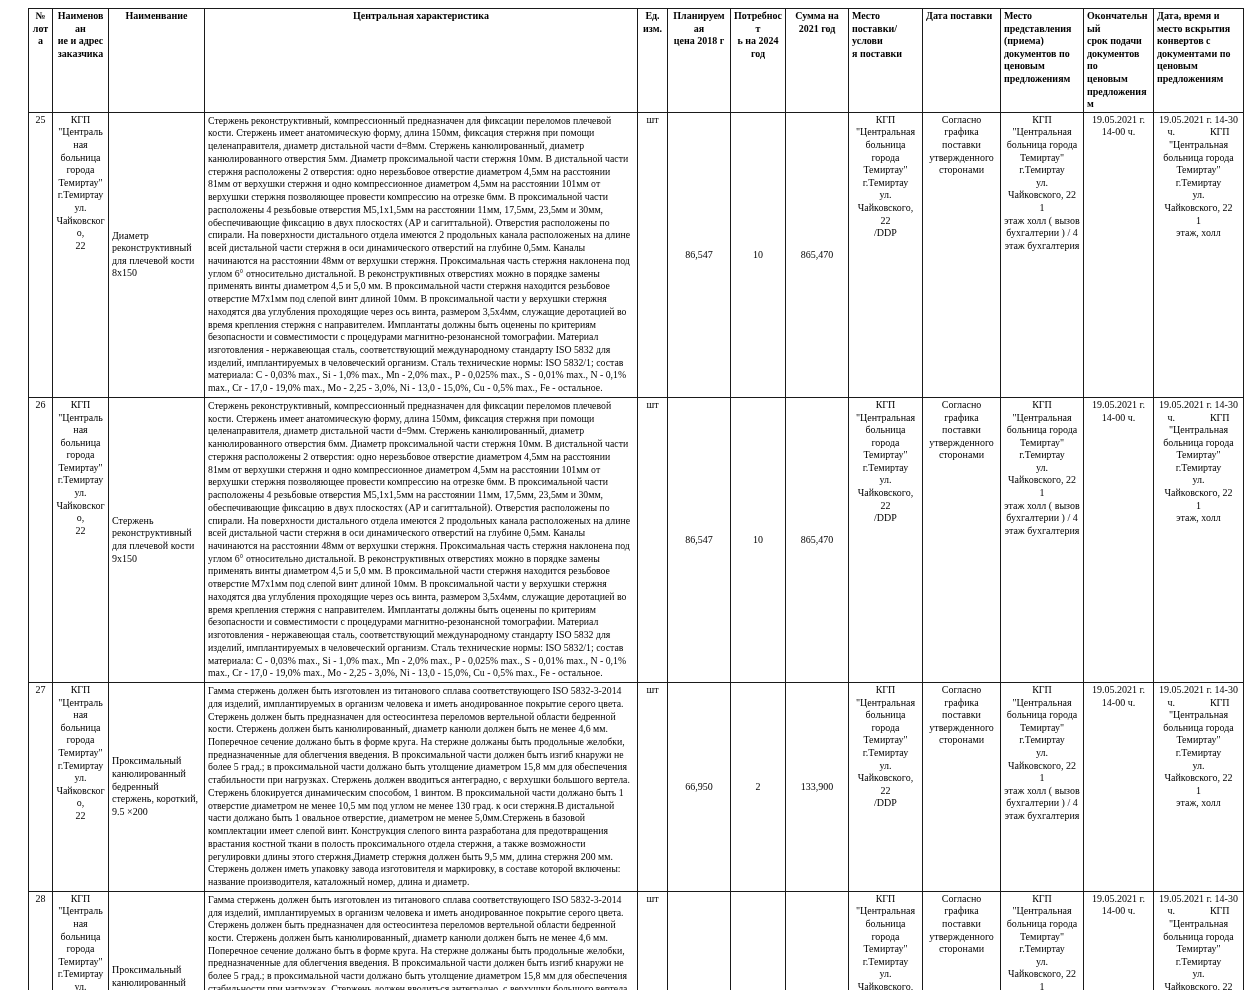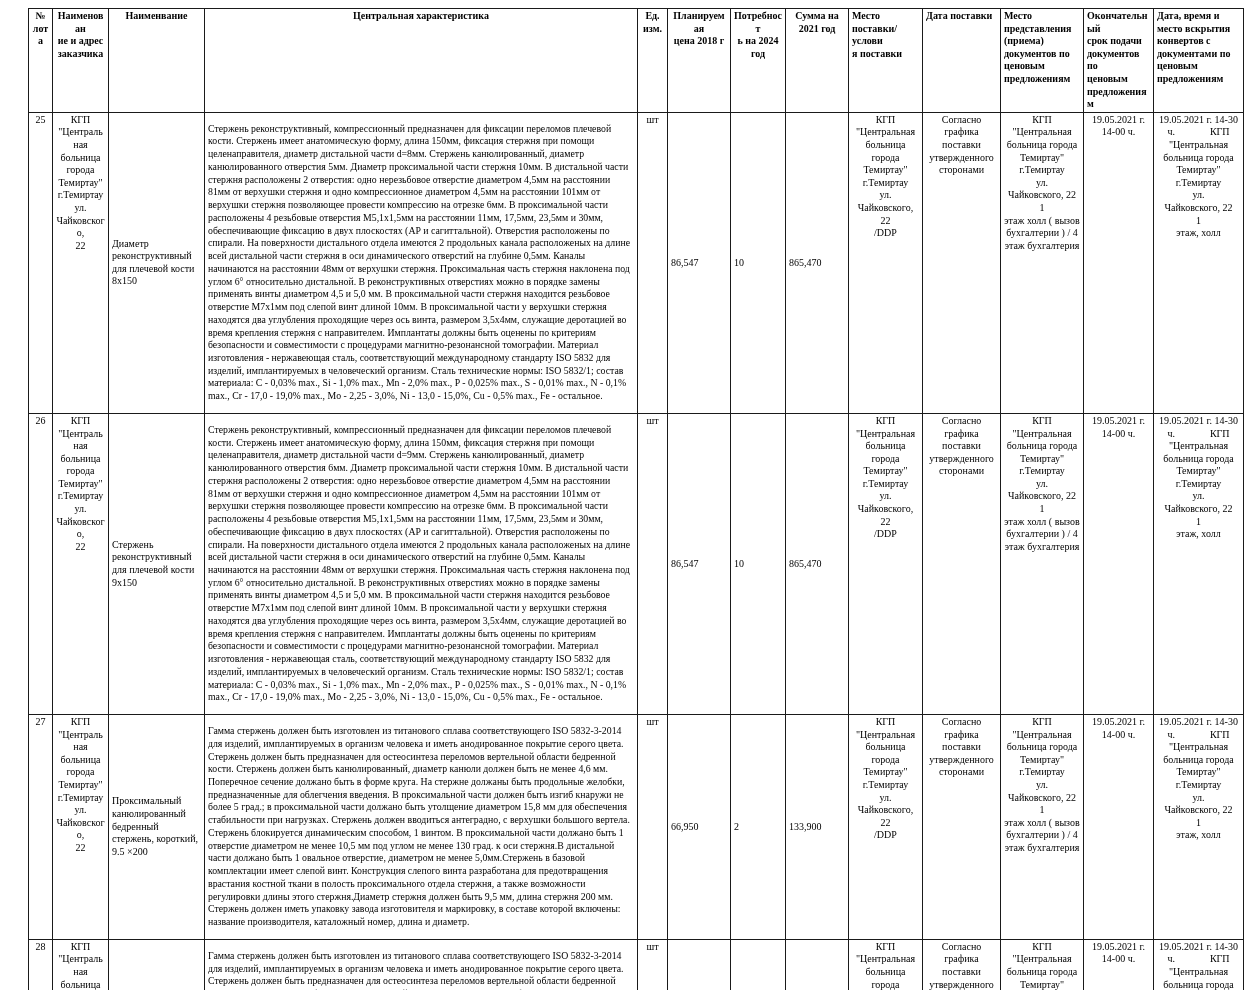--- a/index.html
+++ b/index.html
@@ -20,22 +20,22 @@
   col.c4{width:30px}col.c5{width:63px}col.c6{width:55px}col.c7{width:63px}
   col.c8{width:74px}col.c9{width:78px}col.c10{width:83px}col.c11{width:70px}
   col.c12{width:90px}
   
   th.left{text-align:left;}
   
   td.ta-c{text-align:center;}
   td.ta-l{text-align:left;}
   td.va-m{vertical-align:middle;}
   td.pre{white-space:pre-line;}
-  td.spec{font-size:9.8px;line-height:1.3;padding:10px 3px;}
-  td.num{vertical-align:middle;text-align:left;}
+  td.spec{font-size:9.8px;line-height:1.3;padding:2px 3px;}
+  td.num{vertical-align:middle;text-align:center;}
 </style>
 </head>
 <body>
 
 <div id="sheet">
   <table>
     <colgroup>
       <col class="c0">
         <col class="c1">
         <col class="c2">

